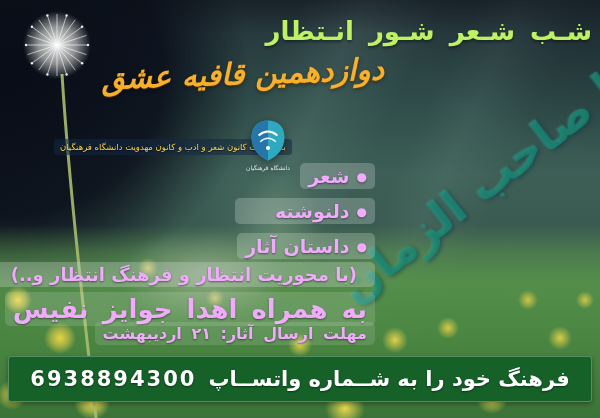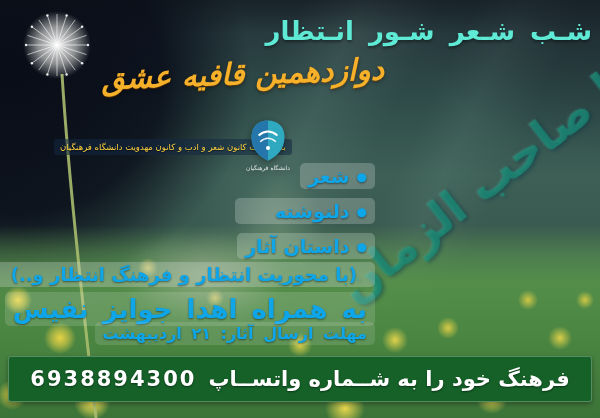--- a/index.html
+++ b/index.html
@@ -68,21 +68,21 @@
     position:absolute; left:322px; top:150px; width:340px; z-index:3;
     transform:rotate(-38deg);
     font-size:46px; font-weight:bold; white-space:nowrap; text-align:center;
     color:rgba(22,150,125,0.62);
     text-shadow:1px 2px 4px rgba(8,55,70,0.55), -1px -1px 2px rgba(120,220,200,0.22);
     filter:blur(0.4px);
   }
   
   .title{
     position:absolute; top:16px; right:8px; left:268px; z-index:5;
-    text-align:center; font-size:26px; font-weight:bold; color:#5eead4;
+    text-align:center; font-size:26px; font-weight:bold; color:#bef264;
     word-spacing:6px; white-space:nowrap;
     text-shadow:0 2px 3px rgba(0,0,0,0.4);
   }
   .subtitle{
     position:absolute; top:56px; left:116px; width:268px; z-index:5;
     text-align:center; font-size:30px; font-weight:bold; font-style:italic;
     color:#f6b02a; transform:rotate(-2deg); white-space:nowrap;
     text-shadow:0 1px 1px rgba(120,60,0,0.55), 0 2px 4px rgba(0,0,0,0.35);
   }
   
@@ -96,21 +96,21 @@
     position:absolute; left:241px; top:119px; width:54px; z-index:5;
     display:flex; flex-direction:column; align-items:center;
     filter:drop-shadow(0 2px 3px rgba(0,0,0,0.4));
   }
   .logo-caption{
     font-size:6px; color:rgba(255,255,255,0.85); margin-top:1px; white-space:nowrap;
   }
   
   .chip{
     position:absolute; right:225px; z-index:5;
-    color:#0ea5e9; font-weight:bold; white-space:nowrap;
+    color:#f0abfc; font-weight:bold; white-space:nowrap;
     background:rgba(212,222,215,0.28); border-radius:5px; padding:2px 8px;
     text-shadow:0 1px 2px rgba(0,0,0,0.45);
   }
   .chip .bullet{ font-size:12px; margin-left:7px; vertical-align:2px; }
   .cat1{ top:163px; font-size:19px; }
   .cat2{ top:198px; font-size:19px;padding-left:40px; }
   .cat3{ top:233px; font-size:19px; }
   .theme{ top:262px; font-size:18px; padding:2px 18px; background:rgba(212,222,215,0.30); }
   .prizes{ top:292px; font-size:26px; background:rgba(255,255,255,0.14); word-spacing:5px; }
   .deadline{ top:322px; font-size:16px; background:rgba(255,255,255,0.12); word-spacing:4px; }

